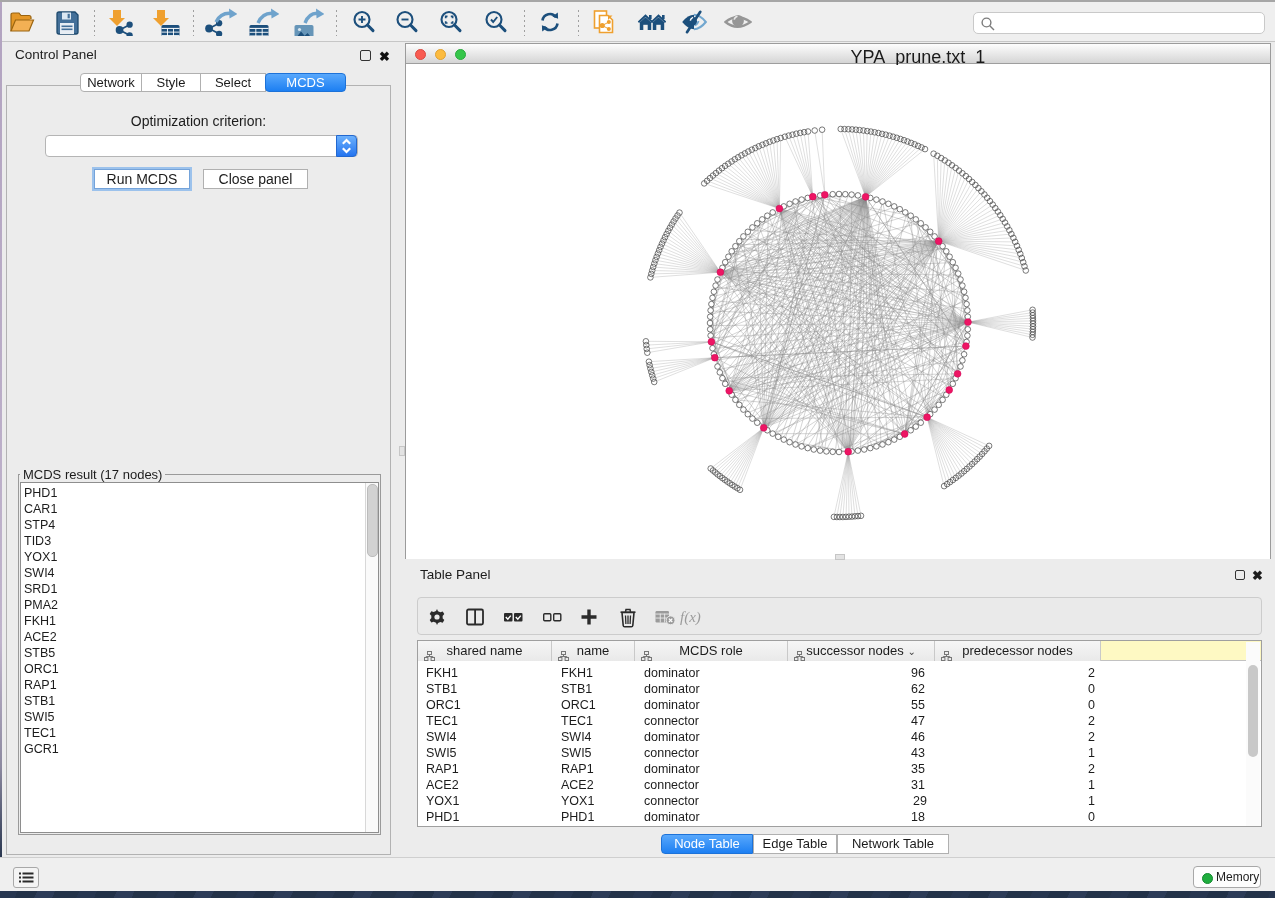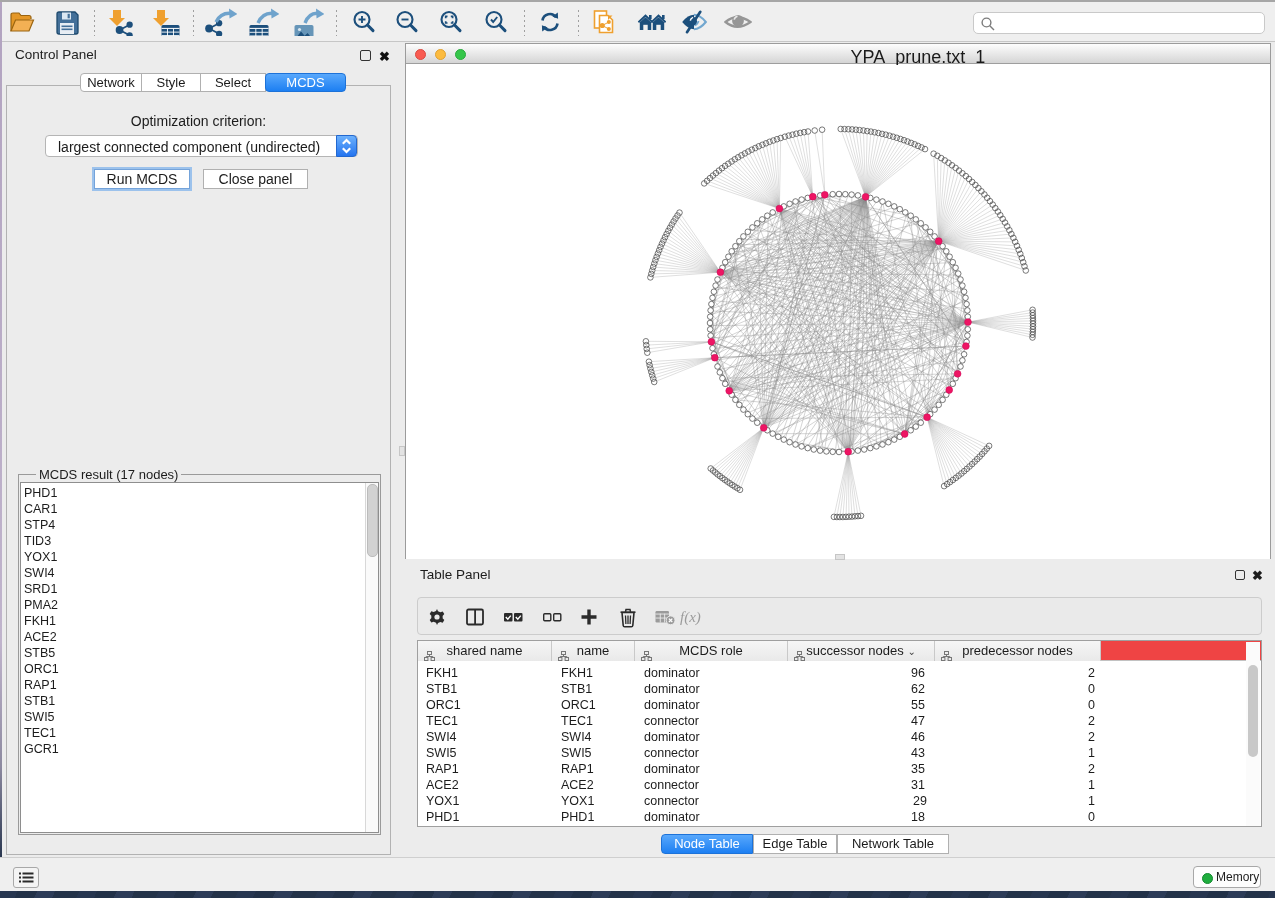--- a/index.html
+++ b/index.html
@@ -25,40 +25,40 @@
 .tab { position:absolute; top:0; height:19px; background:#fff; border:1px solid #b0b0b0; font-size:13px; text-align:center; line-height:18px; color:#1a1a1a; }
 #tab-mcds { background:linear-gradient(#58a8fc,#1d7ff2); color:#fff; border-color:#1d72d8; border-radius:4px; }
 #opt-label { left:0px; top:113px; width:397px; text-align:center; font-size:14px; }
 #cp-select { left:45px; top:135px; width:313px; height:22px; background:#fff; border:1px solid #b5b5b5; border-radius:4px; font-size:14px; line-height:21px; }
 #cp-select span.txt { position:absolute; left:12px; top:1px; }
 #cp-sel-btn { position:absolute; right:0px; top:-1px; width:21px; height:22px; background:linear-gradient(#6cb1fd,#2474ef); border-radius:0 4px 4px 0; border:1px solid #2268d0; }
 .btn { position:absolute; background:#fff; border:1px solid #b0b0b0; border-radius:0; font-size:14px; text-align:center; }
 #btn-run { left:94px; top:169px; width:96px; height:20px; line-height:19px; box-shadow:0 0 0 2px #9cc2ec; border-color:#74a3da; }
 #btn-close { left:203px; top:169px; width:105px; height:20px; line-height:19px; }
 #mcds-fieldset { left:18px; top:474px; width:363px; height:361px; border:1px solid #9a9a9a; }
-#mcds-legend { left:36px; top:467px; background:#ececec; padding:0 3px; font-size:13px;text-align:center; }
+#mcds-legend { left:20px; top:467px; background:#ececec; padding:0 3px; font-size:13px;text-align:center; }
 #mcds-list { left:20px; top:482px; width:359px; height:351px; background:#fff; border:1px solid #8e8e8e; font-size:12.5px; line-height:16px; padding:2px 0 0 3px; }
 #mcds-scroll { left:365px; top:483px; width:13px; height:349px; background:#fafafa; border-left:1px solid #d8d8d8; }
 #mcds-thumb { left:1px; top:1px; width:11px; height:73px; background:#d2d2d2; border:1px solid #bcbcbc; border-radius:5px; }
 
 
 #netframe { left:405px; top:43px; width:866px; height:516px; border:1px solid #9b9b9b; background:#fff; }
 #net-titlebar { left:0; top:0; width:864px; height:20px; background:linear-gradient(#fdfdfd,#d5d5d5); border-bottom:1px solid #9e9e9e; }
 .tl { position:absolute; top:4.5px; width:11px; height:11px; border-radius:50%; }
 #net-title { position:absolute; top:3px; left:388px; width:248px; text-align:center; font-size:18px; color:#1a1a1a; }
 #net-canvas { left:0; top:21px; width:864px; height:494px; background:#fff; overflow:hidden; }
 #net-canvas svg { margin-left:-1px; margin-top:-1px; }
 
 
 #tp-title { left:420px; top:567px; font-size:13.5px; }
 #tp-float { left:1235px; top:570px; width:10px; height:10px; border:1.5px solid #333; border-radius:2px; }
 #tp-close { left:1252px; top:568px; font-size:13px; font-weight:bold; }
 #tp-toolbar { left:417px; top:597px; width:845px; height:38px; background:#eaeaea; border:1px solid #cccccc; border-radius:4px; }
 #tp-table { left:417px; top:640px; width:845px; height:187px; background:#fff; border:1px solid #9f9f9f; }
-#tp-header { position:absolute; left:0; top:0; width:843px; height:20px; background:#ef4444; border-bottom:1px solid #c2c2c2; font-size:13px; }
+#tp-header { position:absolute; left:0; top:0; width:843px; height:20px; background:#fef9c3; border-bottom:1px solid #c2c2c2; font-size:13px; }
 .th { position:absolute; top:0; height:20px; line-height:20px; text-align:center; border-right:1px solid #c9c9c9; background:linear-gradient(#f6f6f6,#e9e9e9); }
 .tr { position:absolute; width:828px; height:16px; font-size:12.5px; line-height:16px; }
 .td { position:absolute; top:0; height:16px; }
 #tp-vscroll { position:absolute; right:1px; top:1px; width:14px; height:184px; background:#fbfbfb; }
 #tp-vthumb { position:absolute; right:2px; top:23px; width:10px; height:92px; background:#c8c8c8; border-radius:5px; }
 #tp-tabs { left:661px; top:834px; height:20px; }
 .btab { position:absolute; top:0; height:20px; background:#fff; border:1px solid #b0b0b0; font-size:13px; text-align:center; line-height:18px; }
 #btab-node { background:linear-gradient(#58a8fc,#1d7ff2); color:#fff; border-color:#1d72d8; border-radius:4px 0 0 4px; }
 
 
@@ -202,21 +202,20 @@
 <div class="abs" id="cp-close">✖</div>
 <div class="abs" id="cp-panel"></div>
 <div class="abs" id="cp-tabs">
   <div class="tab" style="left:0px; width:62px; border-radius:4px 0 0 4px;">Network</div>
   <div class="tab" style="left:61px; width:60px;">Style</div>
   <div class="tab" style="left:120px; width:66px;">Select</div>
   <div class="tab" id="tab-mcds" style="left:185px; width:81px;">MCDS</div>
 </div>
 <div class="abs" id="opt-label">Optimization criterion:</div>
 <div class="abs" id="cp-select">
-    <span class="txt">largest connected component (undirected)</span>
   <div id="cp-sel-btn"><svg width="19" height="20" viewBox="0 0 19 20">
         <path d="M5.8 7.8 L9.5 4 L13.2 7.8 M5.8 12.2 L9.5 16 L13.2 12.2" fill="none" stroke="#fff" stroke-width="2.2"></path>
       </svg></div>
 </div>
 <div class="btn" id="btn-run">Run MCDS</div>
 <div class="btn" id="btn-close">Close panel</div>
 <div class="abs" id="mcds-fieldset"></div>
 <div class="abs" id="mcds-legend">MCDS result (17 nodes)</div>
 <div class="abs" id="mcds-list">PHD1<br>CAR1<br>STP4<br>TID3<br>YOX1<br>SWI4<br>SRD1<br>PMA2<br>FKH1<br>ACE2<br>STB5<br>ORC1<br>RAP1<br>STB1<br>SWI5<br>TEC1<br>GCR1</div>
 <div class="abs" id="mcds-scroll">

